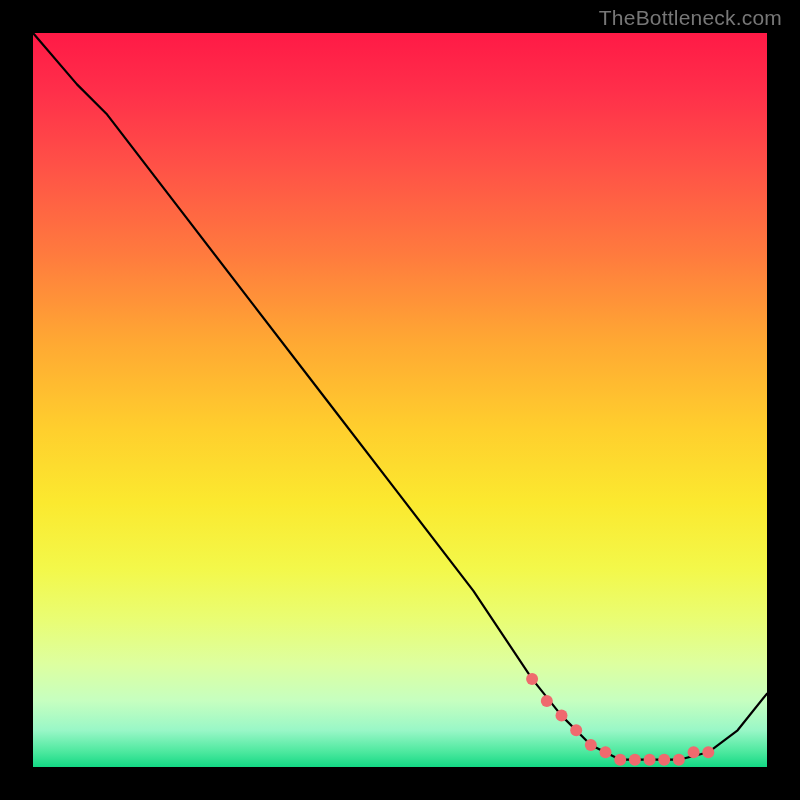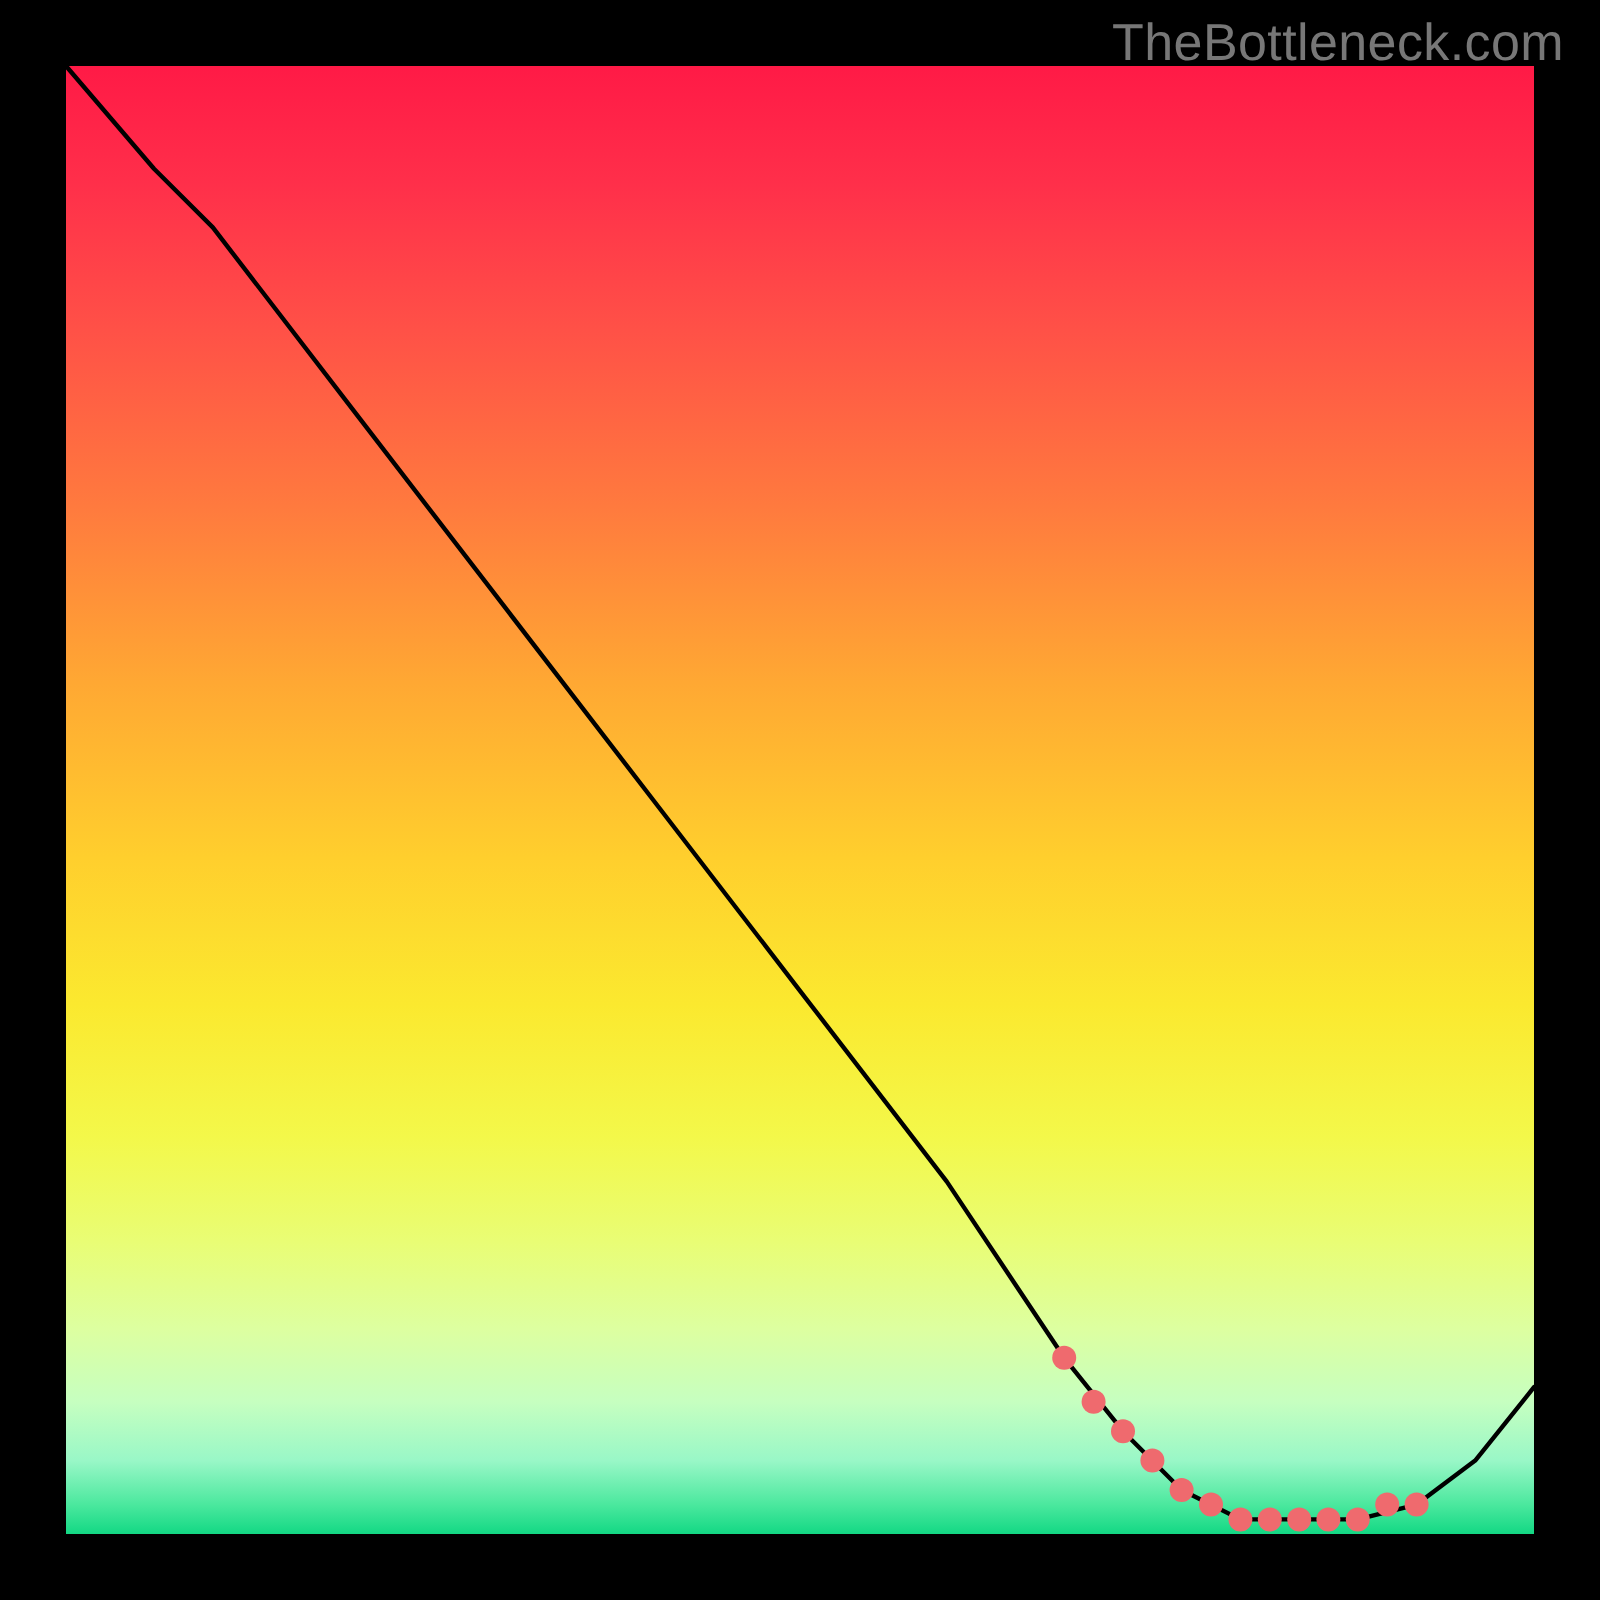--- a/index.html
+++ b/index.html
@@ -39,21 +39,21 @@
       #99f7c7 95%,
       #4be89e 98%,
       #13d884 100%
     );
   }
   .watermark {
     position: absolute;
     top: 6px;
     right: 18px;
     color: #777;
-    font-size: 26px;
+    font-size: 21px;
     letter-spacing: 0.2px;
     font-weight: 400;
     user-select: none;
   }
   svg.curve {
     position: absolute;
     left: 0;
     top: 0;
     width: 734px;
     height: 734px;

